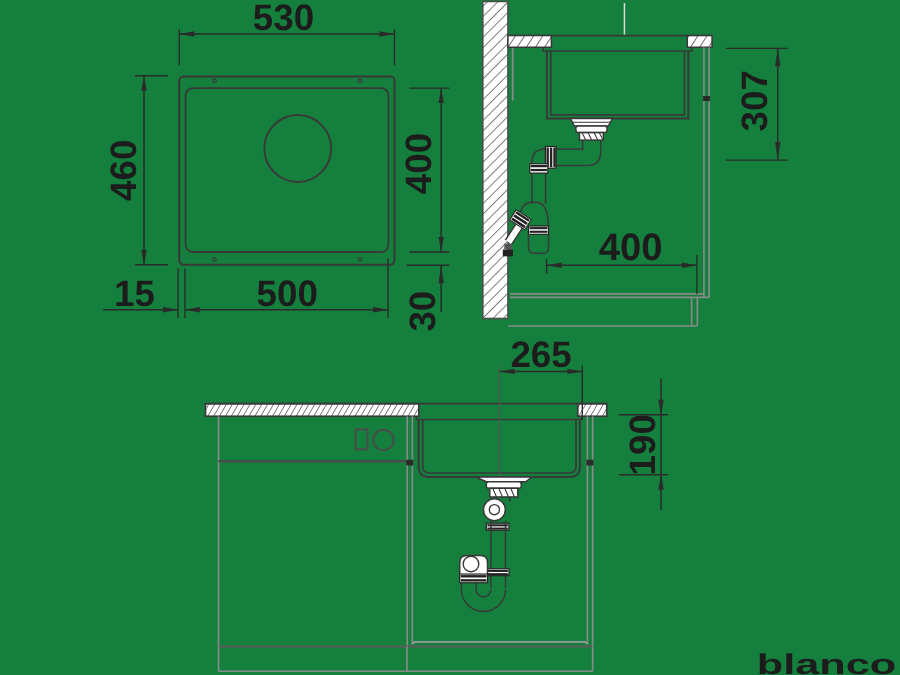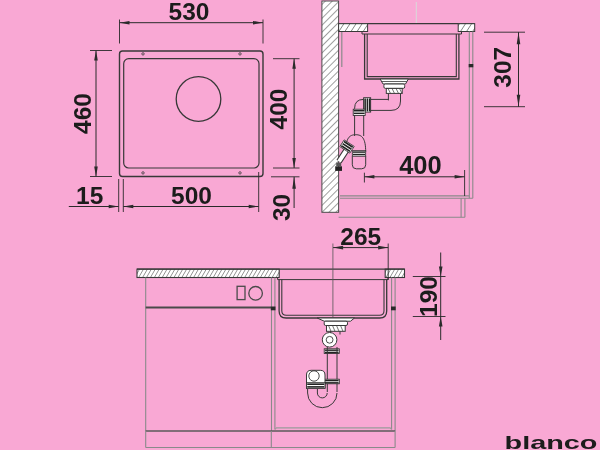--- a/index.html
+++ b/index.html
@@ -1,16 +1,16 @@
 <!DOCTYPE html>
 <html><head>
 <meta charset="utf-8">
 <style>
   html,body{margin:0;padding:0;background:#ffffff;}
-  .page{position:relative;width:600px;height:450px;background:#f9a8d4;overflow:hidden;}
+  .page{position:relative;width:600px;height:450px;background:#15803d;overflow:hidden;}
   svg{display:block;}
   text{font-family:"Liberation Sans", sans-serif;font-weight:bold;fill:#1c1c1c;}
 </style>
 </head>
 <body>
 <div class="page">
 <svg width="600" height="450" viewBox="0 0 600 450">
 <defs>
   <pattern id="wallhatch" width="20" height="4.9" patternUnits="userSpaceOnUse" patternTransform="rotate(-45)">
     <rect width="20" height="4.9" fill="#ffffff"></rect>

